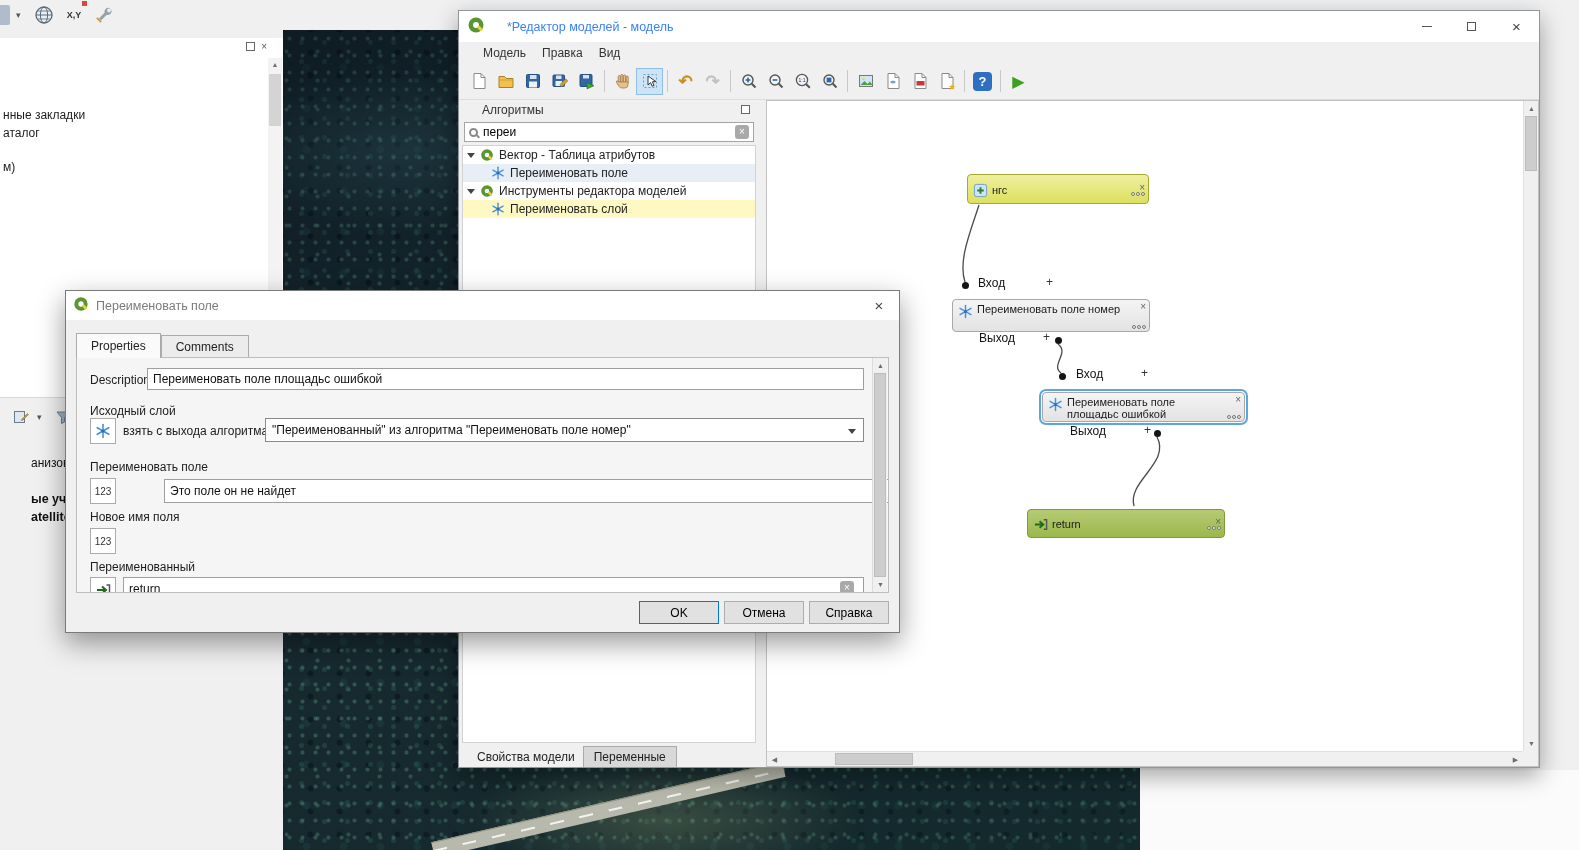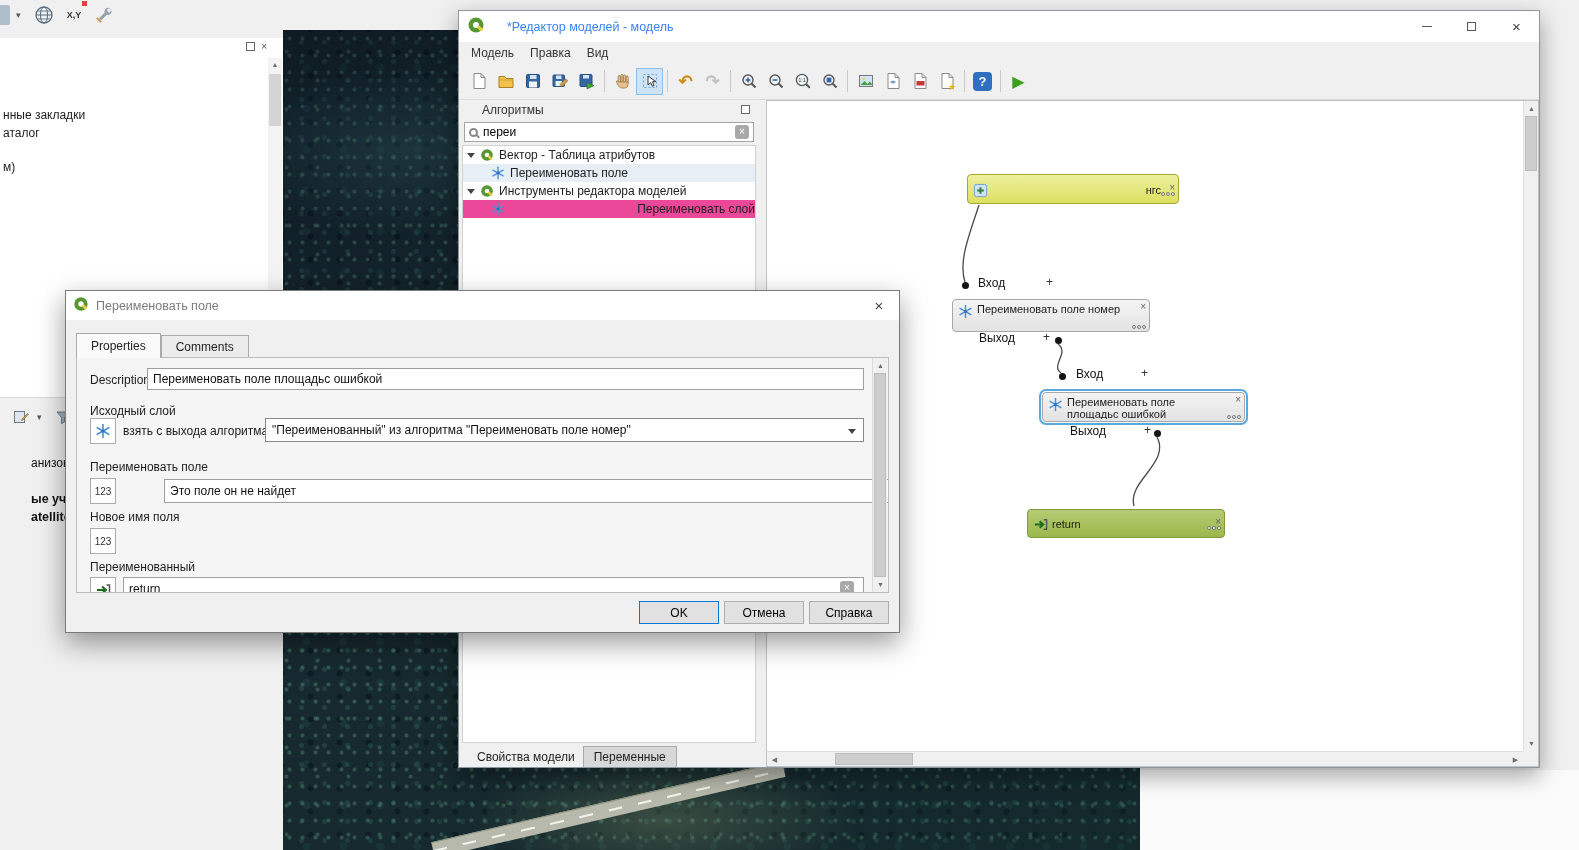--- a/index.html
+++ b/index.html
@@ -61,21 +61,21 @@
   
   .model-window { position:absolute; left:458px; top:10px; width:1082px; height:758px; background:#f0f0f0;
                   border:1px solid #8f969c; box-shadow:0 8px 22px rgba(0,0,0,.35); z-index:5; }
   .mw-titlebar { height:31px; background:#ffffff; display:flex; align-items:center; }
   .mw-titlebar .qlogo { margin-left:8px; }
   .mw-title { margin-left:22px; font-size:12.5px; color:#3b82f6; flex:1; }
   .win-btn { width:45px; height:31px; display:flex; align-items:center; justify-content:center; color:#555; }
   .win-btn .bar { width:10px; height:1px; background:#555; }
   .win-btn .box { width:9px; height:9px; border:1px solid #555; }
   .win-btn.close { font-size:15px; color:#444; }
-  .mw-menubar { height:21px; display:flex; align-items:center; padding-left:4px; background:#f0f0f0; }
+  .mw-menubar { height:21px; display:flex; align-items:center; padding-left:16px; background:#f0f0f0; }
   .menu-item { padding:2px 8px; color:#333; }
   .mw-toolbar { height:37px; display:flex; align-items:center; padding-left:6px; background:#f0f0f0;
                 border-bottom:1px solid #dcdcdc; }
   .ticon { width:27px; height:27px; display:flex; align-items:center; justify-content:center; border:1px solid transparent; }
   .ticon.pressed { background:#cde4f7; border:1px solid #8fbde6; }
   .ticon.disabled { opacity:.45; }
   .tsep { width:1px; height:22px; background:#c9c9c9; margin:0 4px; }
   .glyph-undo { font-size:17px; color:#c9901e; font-weight:bold; }
   .glyph-redo { font-size:17px; color:#8a8a8a; font-weight:bold; }
   .glyph-run { font-size:16px; color:#3aa11c; }
@@ -96,21 +96,21 @@
   .mag::after { content:""; position:absolute; width:5px; height:2px; background:#8a8a8a;
                 transform:rotate(45deg); right:-4px; bottom:-2px; }
   .search-input { flex:1; border:none; outline:none; font-family:"Liberation Sans",sans-serif; font-size:12px; background:transparent; }
   .clear-badge { width:14px; height:14px; background:#a9a9a9; border-radius:3px; color:#fff; font-size:10px;
                  line-height:14px; text-align:center; flex:none; }
   .alg-tree { position:absolute; left:3px; top:45px; width:294px; bottom:24px; background:#fff;
               border:1px solid #d2d2d2; overflow:hidden; }
   .trow { height:18px; display:flex; align-items:center; padding-left:4px; white-space:nowrap; }
   .trow.alg { padding-left:28px; }
   .trow.hov { background:#e8eef5; }
-  .trow.sel { background:#ec4899;justify-content:space-between; }
+  .trow.sel { background:#fef9c3; }
   .tri { width:0; height:0; border-left:4px solid transparent; border-right:4px solid transparent;
          border-top:5px solid #444; margin-right:5px; flex:none; }
   .badge { width:14px; height:14px; margin-right:5px; flex:none; }
   .snow14 { width:14px; height:14px; margin-right:5px; flex:none; }
   .ap-tabs { position:absolute; left:0; bottom:0; height:22px; width:100%; display:flex; align-items:flex-end; padding-left:10px; }
   .ap-tab { font-size:12px; color:#222; padding:3px 8px; }
   .ap-tab.active { background:#d8d8d8; border:1px solid #a9a9a9; border-bottom:none; padding:3px 10px; }
 
   
   .splitter { position:absolute; left:300px; top:0; width:7px; height:100%; background:#f0f0f0; }
@@ -470,21 +470,21 @@
       <div class="splitter"></div>
 
       <div class="canvas">
         <div class="cv-area">
           <svg class="conns" width="760" height="654">
             <path d="M 212 104 C 203 132, 191 160, 198 181" fill="none" stroke="#4a4a4a" stroke-width="1.3"></path>
             <path d="M 291 243 C 303 252, 283 264, 294 272" fill="none" stroke="#4a4a4a" stroke-width="1.3"></path>
             <path d="M 390 336 C 404 362, 360 380, 367 405" fill="none" stroke="#4a4a4a" stroke-width="1.3"></path>
           </svg>
 
-          <div class="node input" style="left:200px; top:73px; width:212px; height:30px;text-align:right;">
+          <div class="node input" style="left:200px; top:73px; width:182px; height:30px;">
             <span class="nicon"><svg width="15" height="15" viewBox="0 0 16 16">
                   <rect x="1.5" y="1.5" width="13" height="13" rx="2" fill="#cfe3f7" stroke="#6f9ccb"></rect>
                   <path d="M8 4.5 v7 M4.5 8 h7" stroke="#2e7d32" stroke-width="2"></path>
                 </svg></span>
             <span class="nlabel">нгс</span>
             <span class="nctrl">
                 <span class="ndel">×</span>
                 <span class="ndots">
                   <i></i>
                   <i></i>

